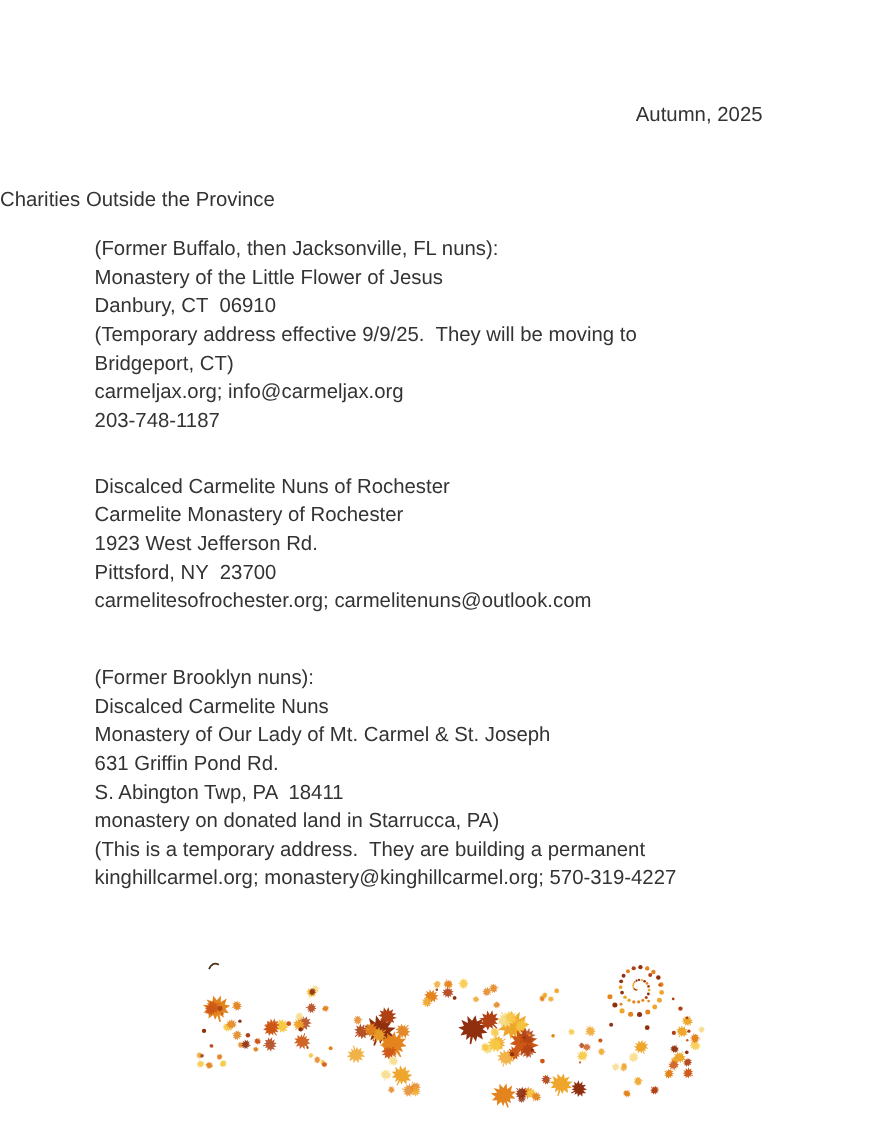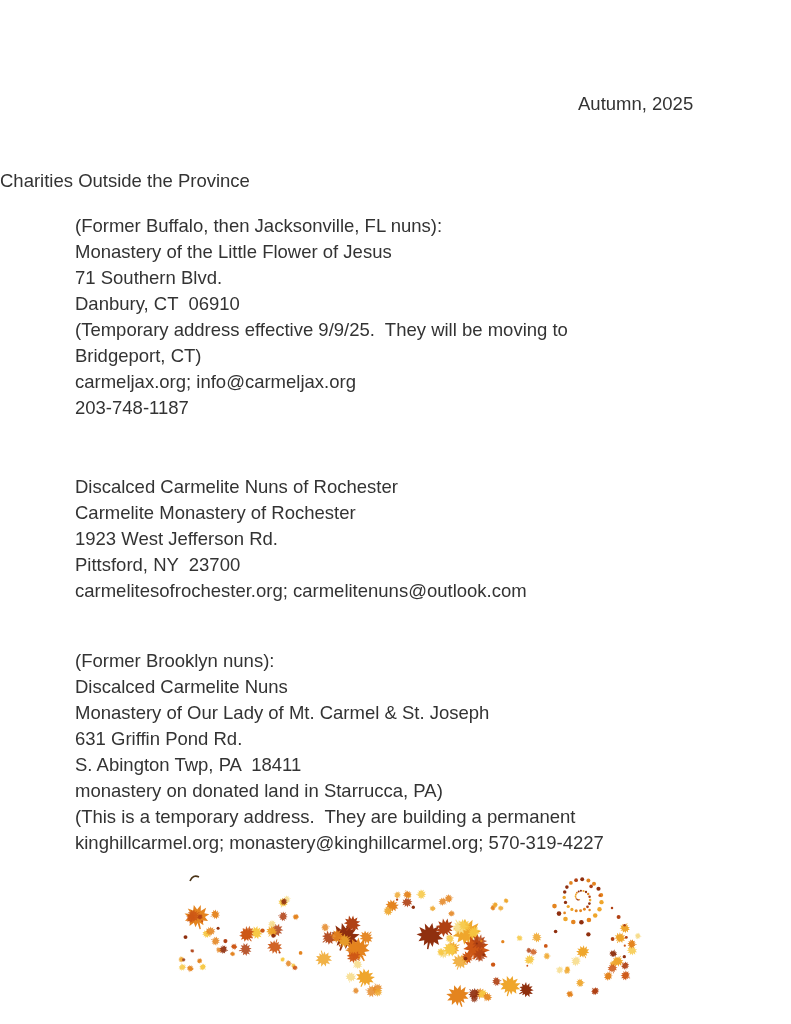--- a/index.html
+++ b/index.html
@@ -13,43 +13,42 @@
   }
   .date-line{
     position:absolute;left:578px;top:93px;
     font-size:18.5px;line-height:22px;white-space:pre;
   }
   .doc-title{
     position:absolute;left:0;top:169px;width:760px;
     text-align:left;font-size:18.5px;line-height:24px;white-space:pre;
   }
   .doc-body{
-    position:absolute;left:75px;top:213px;width:620px;
+    position:absolute;left:86px;top:213px;width:620px;
     font-size:18.5px;line-height:26px;
   }
   .addr-block{margin:0;padding:0;}
-  .addr-block + .addr-block{margin-top:53px;}
+  .addr-block + .addr-block{margin-top:34px;}
   .addr-block.b2 + .addr-block{margin-top:44px;}
   .addr-block p{margin:0;padding:0;white-space:pre-wrap;}
   .leaves-svg{position:absolute;left:140px;top:866px;width:520px;height:154px;}
 </style>
 </head>
 <body>
 
 <div class="page">
 
   <div class="date-line">Autumn, 2025</div>
 
   <div class="doc-title">Charities Outside the Province</div>
 
   <div class="doc-body" id="doc-body">
       <div class="addr-block">
         <p>(Former Buffalo, then Jacksonville, FL nuns):</p>
         <p>Monastery of the Little Flower of Jesus</p>
-        <p>71 Southern Blvd.</p>
         <p>Danbury, CT  06910</p>
         <p>(Temporary address effective 9/9/25.  They will be moving to</p>
         <p>Bridgeport, CT)</p>
         <p>carmeljax.org; info@carmeljax.org</p>
         <p>203-748-1187</p>
       </div>
       <div class="addr-block b2">
         <p>Discalced Carmelite Nuns of Rochester</p>
         <p>Carmelite Monastery of Rochester</p>
         <p>1923 West Jefferson Rd.</p>

